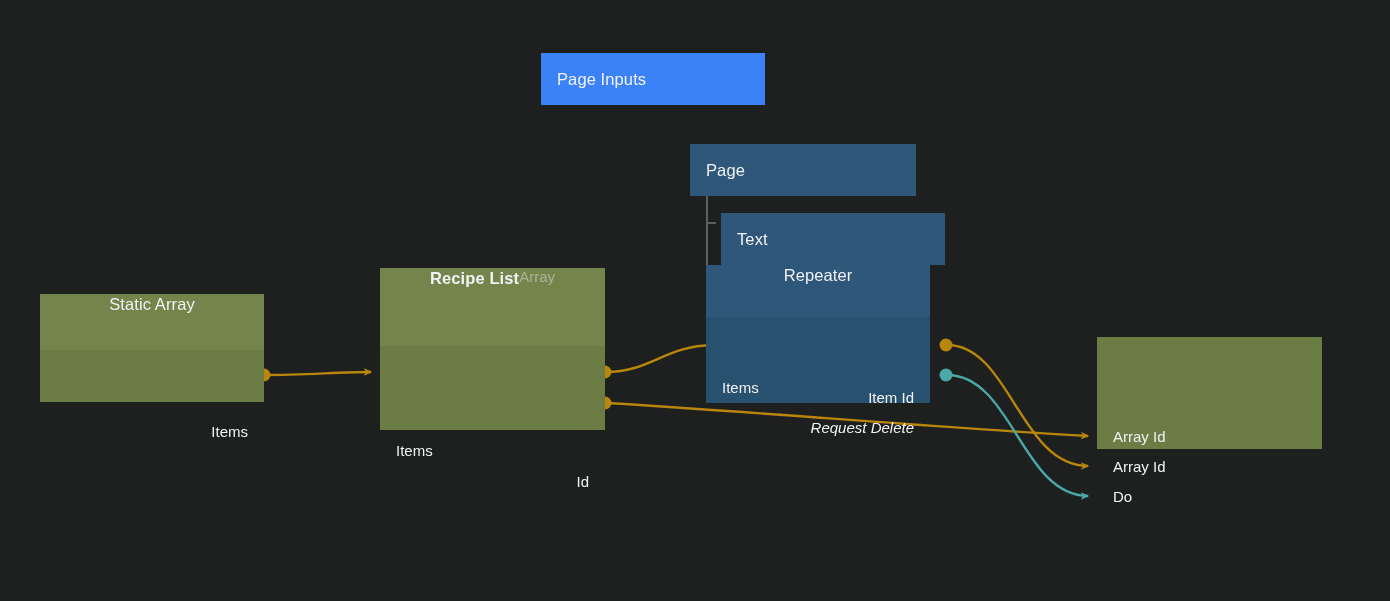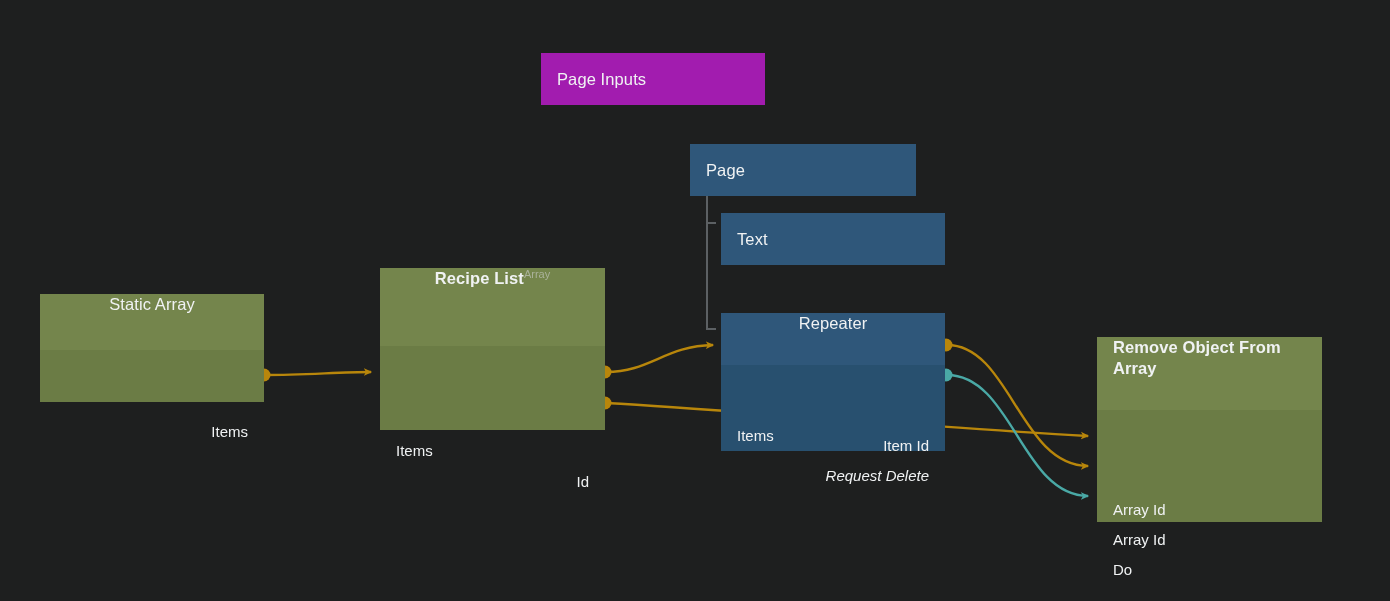--- a/index.html
+++ b/index.html
@@ -39,21 +39,21 @@
     justify-content: center;
   }
   .node .title {
     font-size: 16.5px;
     line-height: 1.25;
     letter-spacing: 0.1px;
     color: #f0f2f3;
   }
   .node .title.bold { font-weight: bold; }
   .node .subtitle {
-    font-size: 11px;
+    font-size: 15px;
     line-height: 1.25;
     color: #aab29a;
   }
   .node .body {
     box-sizing: border-box;
     position: relative;
     padding: 0 16px;
   }
   .port-row {
     position: absolute;
@@ -66,21 +66,21 @@
   }
   .port-row.in  { left: 16px; }
   .port-row.out { right: 16px; }
 
   
   .green  .hdr  { background: #74854c; }
   .green  .body { background: #6b7c45; }
   .blue   .hdr  { background: #2f577a; }
   .blue   .body { background: #28506f; }
   .blue-flat    { background: #2f577a; margin-top: 16px; }
-  .purple-flat  { background: #a21caf; }
+  .purple-flat  { background: #3b82f6; }
 
   .flat {
     display: flex;
     align-items: center;
     padding: 0 16px;
     box-sizing: border-box;
   }
   .flat .title { font-size: 16.5px; }
 
   
@@ -130,21 +130,21 @@
   </div>
 
   <div class="node blue-flat flat" style="left:690px; top:128px; width:226px; height:52px;">
     <span class="title">Page</span>
   </div>
 
   <div class="node blue-flat flat" style="left:721px; top:197px; width:224px; height:52px;">
     <span class="title">Text</span>
   </div>
 
-  <div class="node blue" style="left:721px; top:265px; width:224px; height:138px;margin-top:48px;">
+  <div class="node blue" style="left:706px; top:265px; width:224px; height:138px;">
     <div class="hdr" style="height:52px;">
       <span class="title">Repeater</span>
     </div>
     <div class="body" style="height:86px;">
       <div class="port-row in" style="top:70px; transform:translateY(-50%);">
         <span>Items</span>
       </div>
       <div class="port-row out" style="top:80px; transform:translateY(-50%);">
         <span>Item Id</span>
       </div>
@@ -174,23 +174,20 @@
       <div class="port-row in" style="top:104px; transform:translateY(-50%);">
         <span>Items</span>
       </div>
       <div class="port-row out" style="top:135px; transform:translateY(-50%);">
         <span>Id</span>
       </div>
     </div>
   </div>
 
   <div class="node green" style="left:1097px; top:337px; width:225px; height:185px;">
-    <div class="hdr" style="height:73px;">
-      <span class="title bold">Remove Object From Array</span>
-    </div>
     <div class="body" style="height:112px;">
       <div class="port-row in" style="top:99px; transform:translateY(-50%);">
         <span>Array Id</span>
       </div>
       <div class="port-row in" style="top:129px; transform:translateY(-50%);">
         <span>Array Id</span>
       </div>
       <div class="port-row in" style="top:159px; transform:translateY(-50%);">
         <span>Do</span>
       </div>

